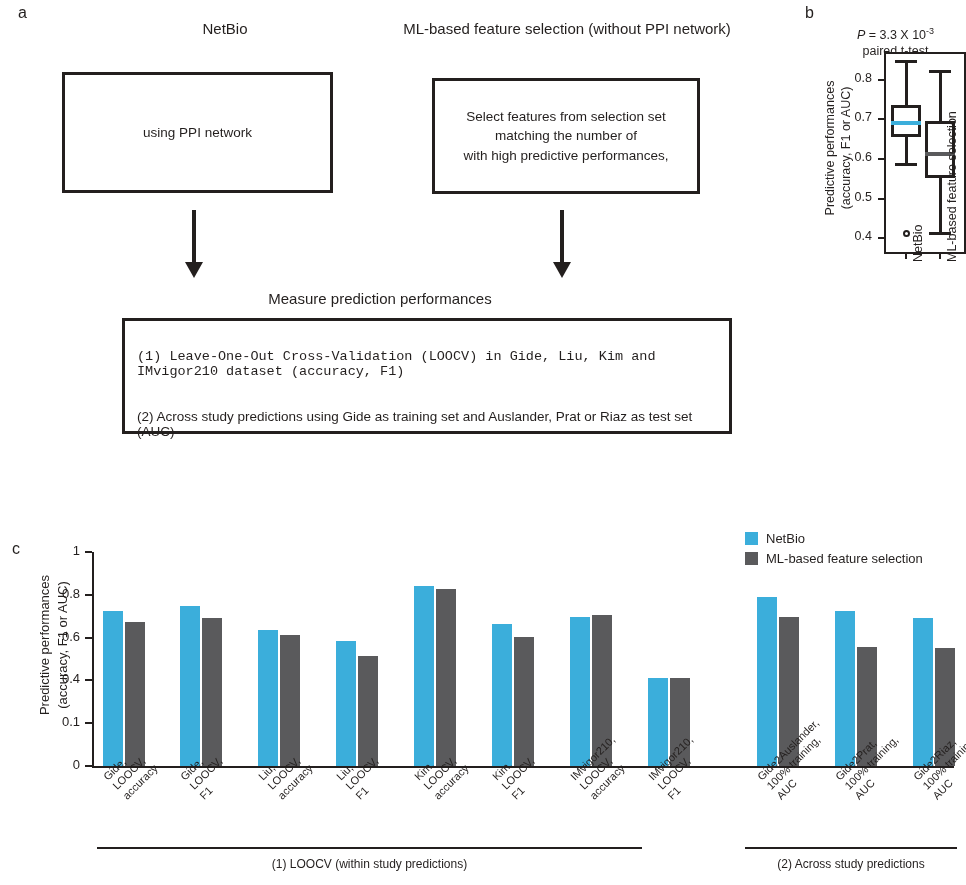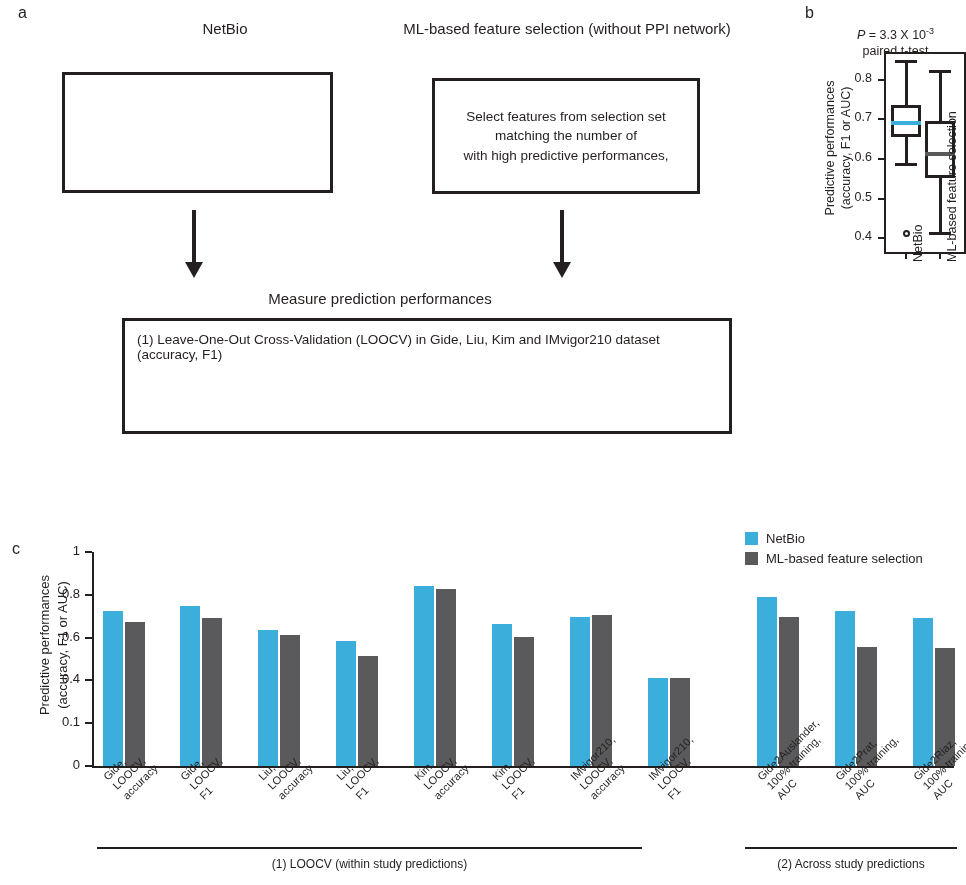--- a/index.html
+++ b/index.html
@@ -56,20 +56,21 @@
 </head>
 <body>
 
 <div id="panel-a">
   <div class="panel-letter" style="left:18px;top:4px;">a</div>
 
   <div class="boxtitle" style="left:115px;top:20px;width:220px;">NetBio</div>
 
   <div class="flowbox" id="box-left" style="left:62px;top:72px;width:265px;height:115px;">
     <div>
+      <div>using PPI network</div>
     </div>
   </div>
 
   <div class="boxtitle" style="left:372px;top:20px;width:390px;">ML-based feature selection (without PPI network)</div>
 
   <div class="flowbox" id="box-right" style="left:432px;top:78px;width:262px;height:110px;">
     <div>
       <div>Select features from selection set</div>
       <div>matching the number of</div>
       <div>with high predictive performances,</div>
@@ -78,21 +79,22 @@
 
   <div class="arrow" style="left:192px;top:210px;height:55px;"></div>
   <div class="arrowhead" style="left:185px;top:262px;"></div>
 
   <div class="arrow" style="left:560px;top:210px;height:55px;"></div>
   <div class="arrowhead" style="left:553px;top:262px;"></div>
 
   <div class="boxtitle" style="left:245px;top:290px;width:270px;">Measure prediction performances</div>
 
   <div class="measure-box" style="left:122px;top:318px;width:604px;height:110px;">
-    <div class="measure-line" style="margin-top:11px;">(1) Leave-One-Out Cross-Validation (LOOCV) in Gide, Liu, Kim and IMvigor210 dataset (accuracy, F1)</div>
+    <div class="measure-line" style="margin-top:28px;font-family:Liberation Mono, monospace;">(1) Leave-One-Out Cross-Validation (LOOCV) in Gide, Liu, Kim and IMvigor210 dataset (accuracy, F1)</div>
+    <div class="measure-line" style="margin-top:30px;">(2) Across study predictions using Gide as training set and Auslander, Prat or Riaz as test set (AUC)</div>
   </div>
 </div>
 
 <div id="panel-b">
   <div class="panel-letter" style="left:15px;top:4px;">b</div>
 
   <div class="bp-test" style="left:38px;top:8px;width:135px;margin-top:36px;">paired t-test</div>
   <div class="bp-test" style="left:38px;top:26px;width:135px;">
     <i>P</i><span> = 3.3 X 10</span><sup style="font-size:9px;">-3</sup>
   </div>

